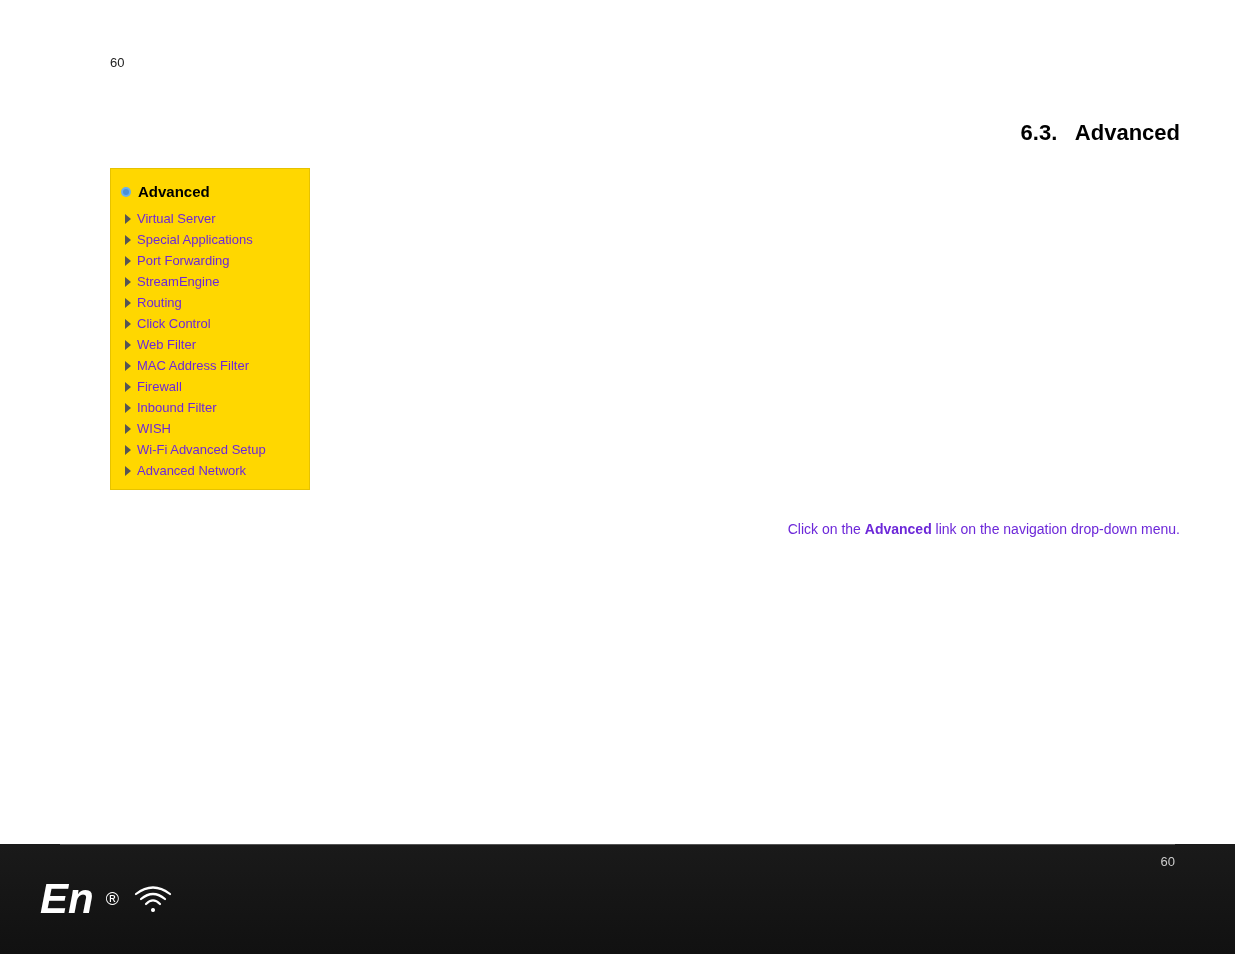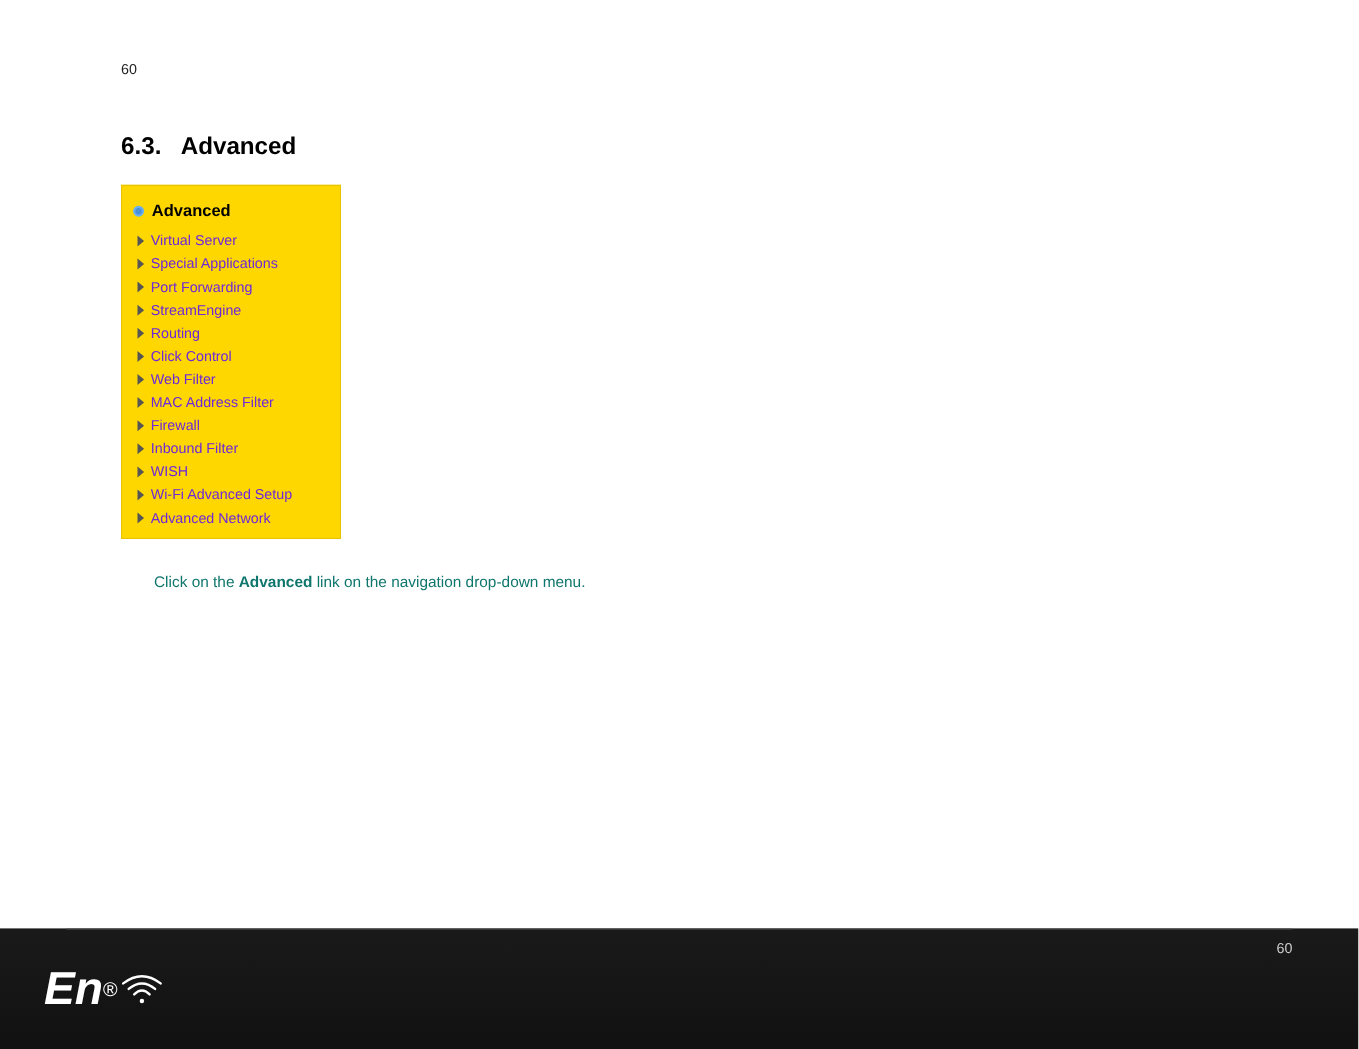--- a/index.html
+++ b/index.html
@@ -15,20 +15,21 @@
     .page-number-top {
       position: absolute;
       top: 55px;
       left: 110px;
       font-size: 13px;
       color: #222;
     }
 
     .main-content {
       padding: 120px 55px 40px 110px;
+      text-align: right;
     }
 
     .section-heading {
       font-size: 22px;
       font-weight: bold;
       margin-bottom: 22px;
       color: #000;
     }
 
     .section-heading .num {
@@ -80,21 +81,21 @@
       flex-shrink: 0;
     }
 
     .description-block {
       margin-top: 28px;
       margin-left: 30px;
     }
 
     .description-block p {
       font-size: 14px;
-      color: #0f766e;
+      color: #6d28d9;
       line-height: 1.6;
       margin-bottom: 14px;
     }
 
     .description-block p .bold {
       font-weight: bold;
     }
 
     
     .footer {
@@ -109,21 +110,21 @@
       padding: 0 40px;
     }
 
     .footer-logo {
       color: #fff;
       font-size: 42px;
       font-weight: bold;
       font-style: italic;
       display: flex;
       align-items: center;
-      gap: 0;
+      gap: 12px;
     }
 
     .logo-en {
       color: #fff;
     }
 
     .logo-genius {
       color: #fff;
     }
 

